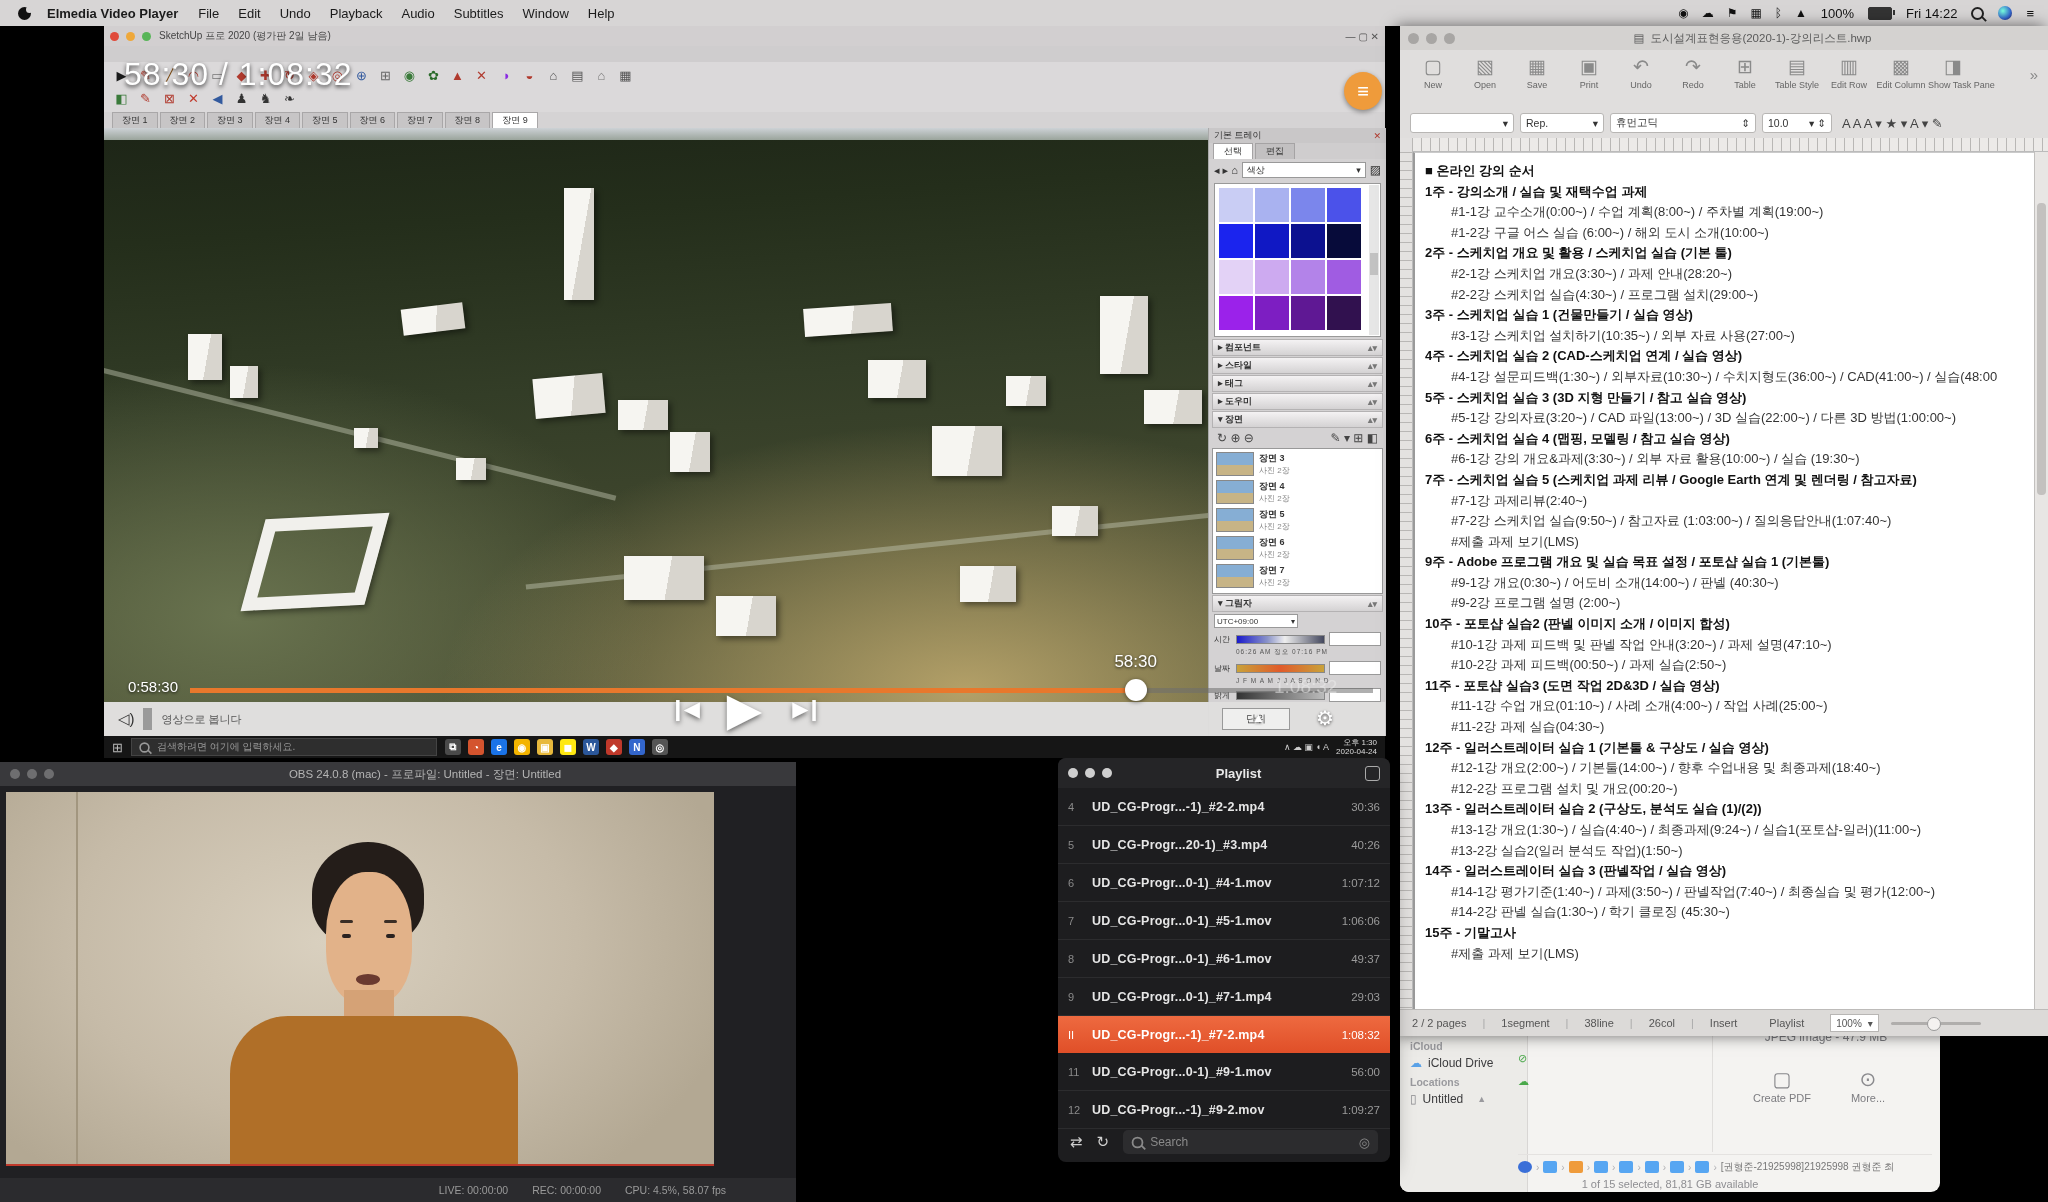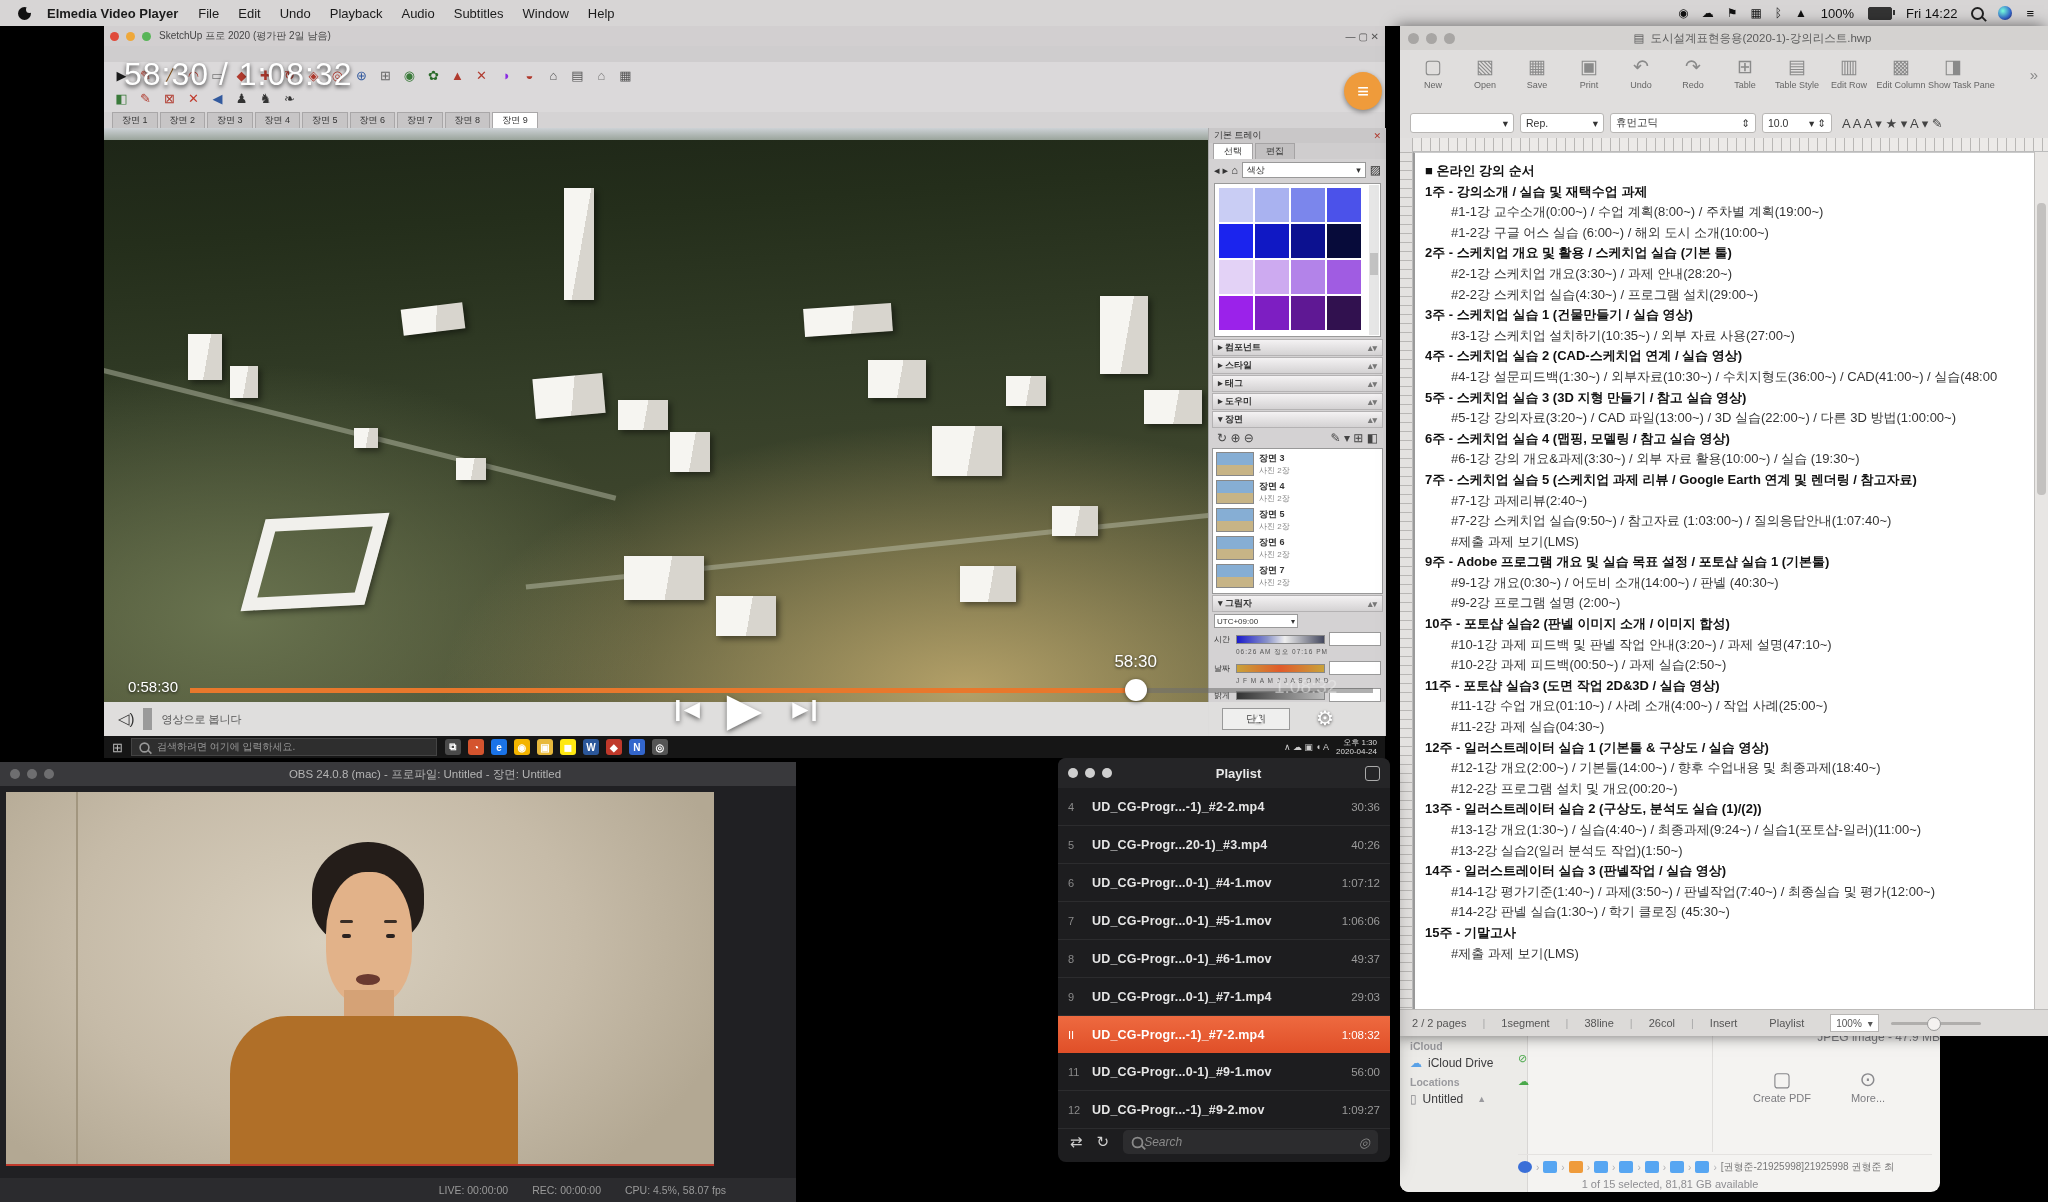--- a/index.html
+++ b/index.html
@@ -152,21 +152,21 @@
   
   .finder{left:1400px;top:1022px;width:540px;height:170px;background:#f4f3f1;border-radius:0 0 9px 9px;
           box-shadow:0 6px 18px rgba(0,0,0,.5);}
   .f-side{position:absolute;left:0;top:0;bottom:0;width:128px;background:#ecebe8;border-right:1px solid #d8d6d4;
           border-radius:0 0 0 9px;padding:12px 0 4px 10px;box-sizing:border-box;}
   .f-h{font-size:10.5px;color:#9a9a9e;font-weight:bold;margin:6px 0 4px 0;}
   .f-it{font-size:12px;color:#3c3c3e;display:flex;align-items:center;gap:6px;margin:2px 0;}
   .f-sync{position:absolute;left:118px;top:30px;display:flex;flex-direction:column;gap:10px;font-size:11px;}
   .f-div{position:absolute;left:312px;top:0;bottom:40px;width:1px;background:#e0dedc;}
   .f-prev{position:absolute;left:312px;top:0;right:0;height:130px;}
-  .f-jpeg{position:absolute;left:0;top:8px;width:228px;text-align:right;font-size:12px;color:#7c7c80;}
+  .f-jpeg{position:absolute;left:0;top:8px;width:228px;text-align:center;font-size:12px;color:#7c7c80;}
   .f-act{position:absolute;top:44px;text-align:center;color:#7c7c80;font-size:11px;}
   .f-act .ai{font-size:20px;color:#8a8a8e;line-height:26px;}
   .f-path{position:absolute;left:118px;right:8px;top:132px;height:24px;border-top:1px solid #e4e2e0;
           display:flex;align-items:center;gap:4px;font-size:10px;color:#777;overflow:hidden;}
   .pchip{width:14px;height:12px;border-radius:2px;background:#57a6f2;flex:0 0 auto;}
   .psep{color:#b0b0b4;}
   .f-status{position:absolute;left:70px;top:156px;width:400px;text-align:center;font-size:11px;color:#8e8e92;}
 
   
   .obs{left:0;top:762px;width:796px;height:440px;background:#202023;}
@@ -195,22 +195,22 @@
   .pl-float{width:13px;height:13px;border:1.5px solid #aaa;border-radius:3px;}
   .pl-row{height:37px;display:flex;align-items:center;padding:0 10px;border-bottom:1px solid #2c2c2e;
           font-size:12.5px;color:#e6e6e6;}
   .pl-num{width:24px;color:#8a8a8a;font-size:11px;flex:0 0 auto;}
   .pl-name{flex:1;font-weight:bold;letter-spacing:.2px;}
   .pl-dur{color:#9a9a9a;font-size:11.5px;}
   .pl-row.active{background:linear-gradient(#ee6a40,#e04f28);color:#fff;border-bottom:none;}
   .pl-row.active .pl-num,.pl-row.active .pl-dur{color:#fff;}
   .pl-foot{position:absolute;left:0;right:0;bottom:0;height:40px;display:flex;align-items:center;gap:14px;padding:0 12px;}
   .pl-ic{color:#cfcfcf;font-size:15px;}
-  .pl-search{flex:1;height:24px;background:#2c2c2e;border-radius:5px;display:flex;align-items:center;
-             padding:0 8px;color:#8a8a8a;font-size:12px;font-style:italic;}
+  .pl-search{flex:1;height:24px;background:#2c2c2e;border-radius:5px;display:flex;align-items:center;gap:6px;
+             padding:0 8px;color:#8a8a8a;font-size:12px;}
   .pl-search .mag{border-color:#8a8a8a;transform:scale(.9);}
   .pl-search .mag::after{background:#8a8a8a;}
   .pl-sel{margin-left:auto;color:#8a8a8a;font-size:13px;}
 </style>
 </head>
 <body>
 
 <div class="stage">
 
   <div class="menubar">

